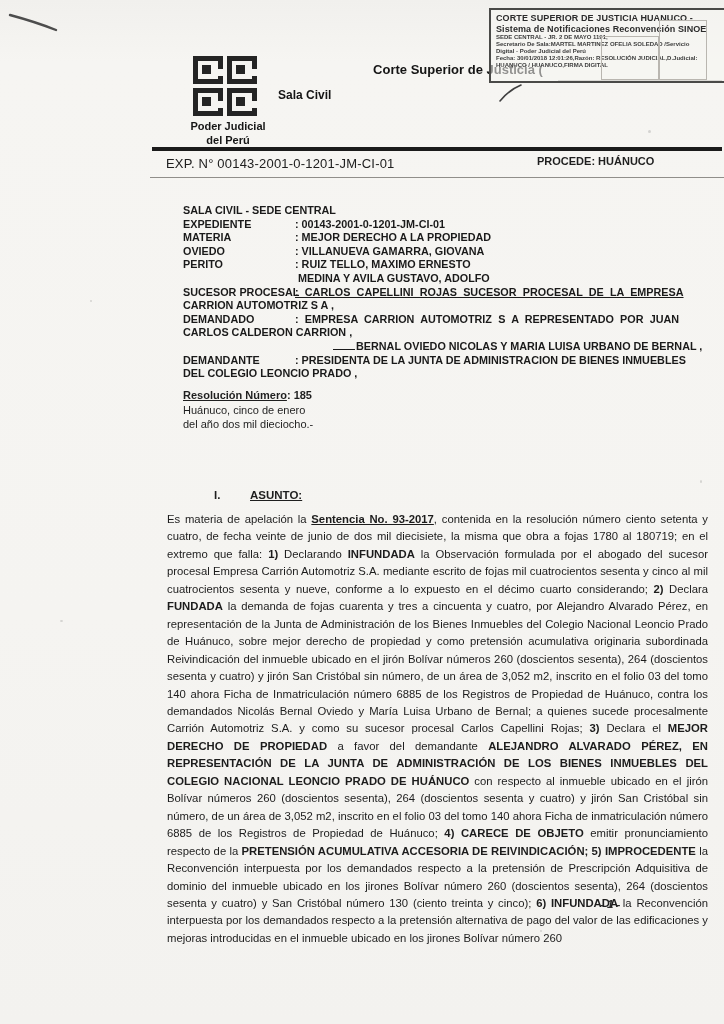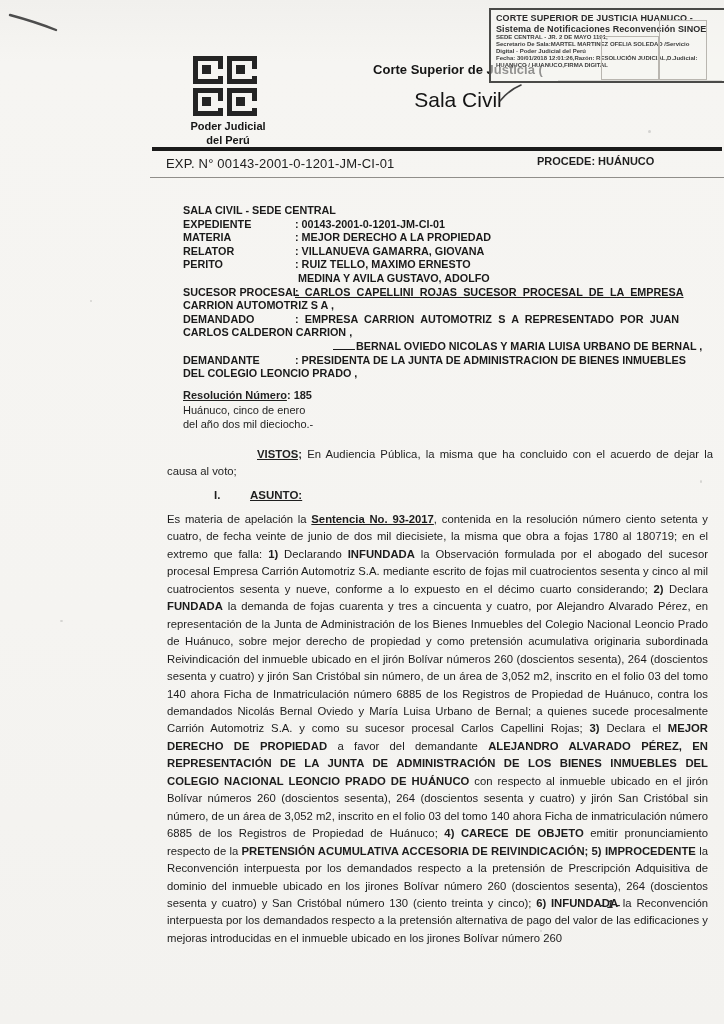--- a/index.html
+++ b/index.html
@@ -35,22 +35,22 @@
   
   .logo{left:193px; top:56px; width:70px; height:62px; display:grid;
         grid-template-columns:30px 30px; grid-template-rows:28px 28px; gap:4px;}
   .logo-tile{position:relative; border:5px solid #242424; background:#f5f4f1;}
   .logo-tile::after{content:""; position:absolute; left:4px; top:4px; width:9px; height:9px; background:#242424;}
   .logo-tile::before{content:""; position:absolute; right:-5px; bottom:3px; width:5px; height:7px; background:#f5f4f1;}
   .logo-caption{left:170px; top:120px; width:116px; text-align:center;
                 font-size:11px; font-weight:bold; line-height:13.5px; color:#161616;}
   .hdr-title{left:278px; top:62px; width:360px; text-align:center;
              font-size:13px; font-weight:bold; color:#141414; white-space:nowrap; z-index:2;}
-  .hdr-sub{left:278px; top:88px; width:360px; text-align:center;
-           font-size:21px; font-weight:normal; color:#141414; z-index:2;}
+  .hdr-sub{left:278px; top:88px; width:360px; 
+           font-size:12px; font-weight:bold; color:#141414; z-index:2;}
 
   
   .rule-thick{left:152px; top:147px; width:570px; height:4px; background:#1b1b1b;}
   .rule-thin{left:150px; top:177px; width:574px; height:1px; background:#908e8a;}
 
   
   .exp-label{left:166px; top:156px; font-size:13px; letter-spacing:.2px; color:#202020; white-space:nowrap;}
   .procede{left:537px; top:155px; font-size:11px; font-weight:bold; white-space:nowrap;}
 
   
@@ -132,21 +132,21 @@
 
   <div class="abs record">
     <div class="rec-row">SALA CIVIL - SEDE CENTRAL</div>
     <div class="rec-row">
       <span class="rec-label">EXPEDIENTE</span><span class="rec-value">: 00143-2001-0-1201-JM-CI-01</span>
     </div>
     <div class="rec-row">
       <span class="rec-label">MATERIA</span><span class="rec-value">: MEJOR DERECHO A LA PROPIEDAD</span>
     </div>
     <div class="rec-row">
-      <span class="rec-label">RELATOR</span><span class="rec-value">: VILLANUEVA GAMARRA, GIOVANA</span>
+      <span class="rec-label">OVIEDO</span><span class="rec-value">: VILLANUEVA GAMARRA, GIOVANA</span>
     </div>
     <div class="rec-row">
       <span class="rec-label">PERITO</span><span class="rec-value">: RUIZ TELLO, MAXIMO ERNESTO</span>
     </div>
     <div class="rec-row indent-val">MEDINA Y AVILA GUSTAVO, ADOLFO</div>
     <div class="rec-row">
       <span class="rec-label">SUCESOR PROCESAL</span><span class="rec-value spread u">: CARLOS CAPELLINI ROJAS SUCESOR PROCESAL DE LA EMPRESA</span>
     </div>
     <div class="rec-row">CARRION AUTOMOTRIZ S A ,</div>
     <div class="rec-row">
@@ -161,21 +161,20 @@
     </div>
     <div class="rec-row">DEL COLEGIO LEONCIO PRADO ,</div>
   </div>
 
   <div class="abs resolution">
     <div class="res-line1"><span class="b u">Resolución Número</span><span class="b">: 185</span></div>
     <div>Huánuco, cinco de enero</div>
     <div>del año dos mil dieciocho.-</div>
   </div>
 
-  <div class="abs vistos"><span class="b u">VISTOS;</span><span> En Audiencia Pública, la misma que ha concluido con el acuerdo de dejar la causa al voto;</span></div>
 
   <div class="abs asunto">
     <span class="numeral">I.</span><span class="u">ASUNTO:</span>
   </div>
 
   <div class="abs body-par"><span>Es materia de apelación la </span><span class="b u">Sentencia No. 93-2017</span><span>, contenida en la resolución número ciento setenta y cuatro, de fecha veinte de junio de dos mil diecisiete, la misma que obra a fojas 1780 al 180719; en el extremo que falla: </span><span class="b">1)</span><span> Declarando </span><span class="b">INFUNDADA</span><span> la Observación formulada por el abogado del sucesor procesal Empresa Carrión Automotriz S.A. mediante escrito de fojas mil cuatrocientos sesenta y cinco al mil cuatrocientos sesenta y nueve, conforme a lo expuesto en el décimo cuarto considerando; </span><span class="b">2)</span><span> Declara </span><span class="b">FUNDADA</span><span> la demanda de fojas cuarenta y tres a cincuenta y cuatro, por Alejandro Alvarado Pérez, en representación de la Junta de Administración de los Bienes Inmuebles del Colegio Nacional Leoncio Prado de Huánuco, sobre mejor derecho de propiedad y como pretensión acumulativa originaria subordinada Reivindicación del inmueble ubicado en el jirón Bolívar números 260 (doscientos sesenta), 264 (doscientos sesenta y cuatro) y jirón San Cristóbal sin número, de un área de 3,052 m2, inscrito en el folio 03 del tomo 140 ahora Ficha de Inmatriculación número 6885 de los Registros de Propiedad de Huánuco, contra los demandados Nicolás Bernal Oviedo y María Luisa Urbano de Bernal; a quienes sucede procesalmente Carrión Automotriz S.A. y como su sucesor procesal Carlos Capellini Rojas; </span><span class="b">3)</span><span> Declara el </span><span class="b">MEJOR DERECHO DE PROPIEDAD</span><span> a favor del demandante </span><span class="b">ALEJANDRO ALVARADO PÉREZ, EN REPRESENTACIÓN DE LA JUNTA DE ADMINISTRACIÓN DE LOS BIENES INMUEBLES DEL COLEGIO NACIONAL LEONCIO PRADO DE HUÁNUCO</span><span> con respecto al inmueble ubicado en el jirón Bolívar números 260 (doscientos sesenta), 264 (doscientos sesenta y cuatro) y jirón San Cristóbal sin número, de un área de 3,052 m2, inscrito en el folio 03 del tomo 140 ahora Ficha de inmatriculación número 6885 de los Registros de Propiedad de Huánuco; </span><span class="b">4) CARECE DE OBJETO</span><span> emitir pronunciamiento respecto de la </span><span class="b">PRETENSIÓN ACUMULATIVA ACCESORIA DE REIVINDICACIÓN; 5) IMPROCEDENTE</span><span> la Reconvención interpuesta por los demandados respecto a la pretensión de Prescripción Adquisitiva de dominio del inmueble ubicado en los jirones Bolívar número 260 (doscientos sesenta), 264 (doscientos sesenta y cuatro) y San Cristóbal número 130 (ciento treinta y cinco); </span><span class="b">6) INFUNDADA</span><span> la Reconvención interpuesta por los demandados respecto a la pretensión alternativa de pago del valor de las edificaciones y mejoras introducidas en el inmueble ubicado en los jirones Bolívar número 260</span></div>
 
   <div class="abs page-num">- 1 -</div>
 
   <div class="speck" style="left:648px;top:130px;width:3px;height:3px;"></div>

